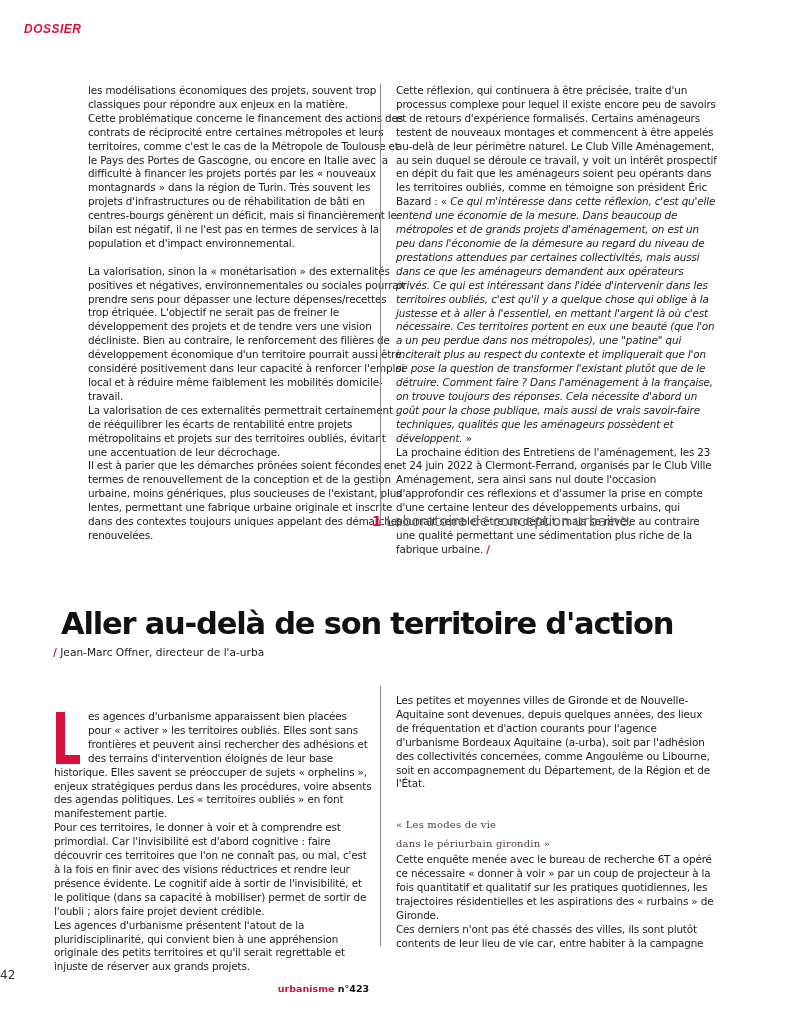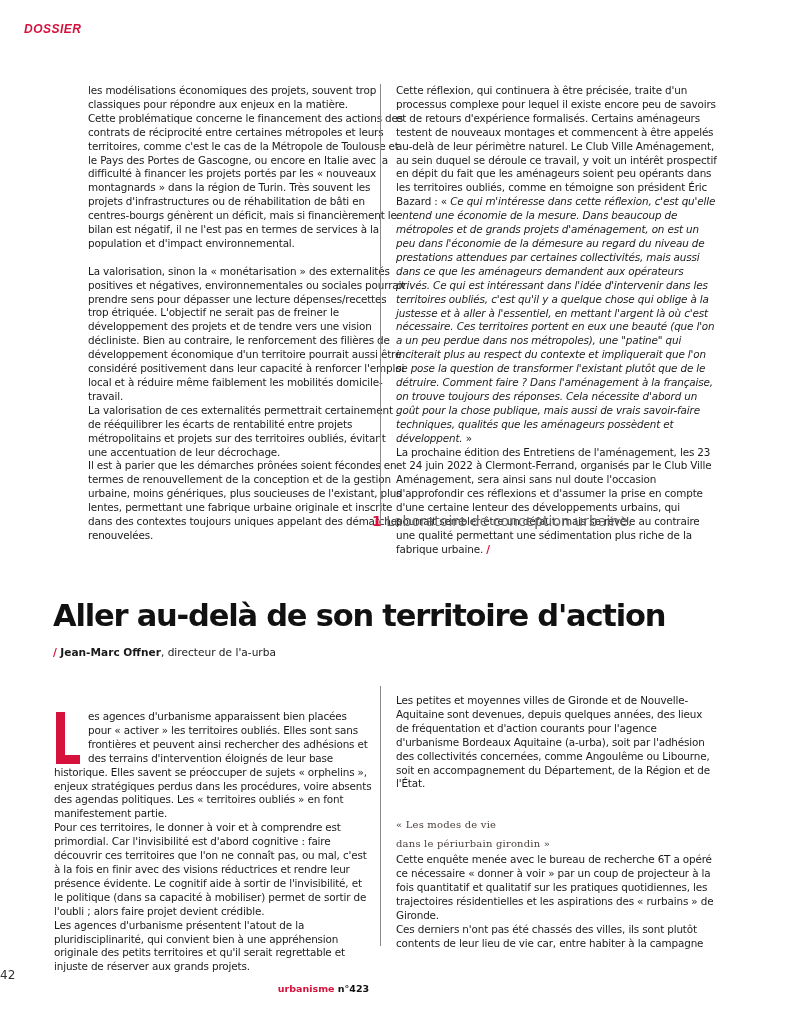--- a/index.html
+++ b/index.html
@@ -16,21 +16,21 @@
   .divider { position: absolute; left: 380px; width: 1px; background: #8a8a8a; }
   .div-top { top: 84px; height: 440px; }
   .div-bottom { top: 686px; height: 260px; }
   .it { font-style: italic; }
   .slash { color: #d6113c; font-weight: bold; }
   .footnote { position: absolute; left: 372px; top: 513px; font-size: 14px; color: #666; }
   .footnote .num { color: #d6113c; font-weight: bold; }
   .headline { position: absolute; left: 53px; top: 598px; font-family: "DejaVu Sans", sans-serif;
          font-weight: bold; font-size: 30.5px; letter-spacing: -1.2px; color: #111; }
   .byline { position: absolute; left: 53px; top: 646px; font-size: 10.6px; }
-  .byline .name { font-weight: bold; }
+  .byline .name { font-weight: normal; }
   .col-bot-left { left: 54px; top: 710px; width: 318px; }
   .col-bot-right { left: 396px; top: 694px; width: 322px; }
   .dropcap-wrap { position: relative; }
   .dropcap { float: left; width: 24px; height: 52px; margin: 2px 8px 0 2px; position: relative; }
   .dropcap .v { position: absolute; left: 0; top: 0; width: 9px; height: 52px; background: #d6113c; }
   .dropcap .h { position: absolute; left: 0; top: 43px; width: 24px; height: 9px; background: #d6113c; }
   .subhead { font-family: "DejaVu Serif", serif; font-weight: normal; color: #4a3f3b;
          font-size: 10px; line-height: 19px; margin: 24px 0 0 0; letter-spacing: 0.2px; }
   .pagenum { position: absolute; left: 0; width: 785px; top: 968px;
          font-size: 12px; color: #333; }
@@ -56,21 +56,21 @@
 
 <div class="col col-top-right">
   <p><span>Cette réflexion, qui continuera à être précisée, traite d'un processus complexe pour lequel il existe encore peu de savoirs et de retours d'expérience formalisés. Certains aménageurs testent de nouveaux montages et commencent à être appelés au-delà de leur périmètre naturel. Le Club Ville Aménagement, au sein duquel se déroule ce travail, y voit un intérêt prospectif en dépit du fait que les aménageurs soient peu opérants dans les territoires oubliés, comme en témoigne son président Éric Bazard : « </span><span class="it">Ce qui m'intéresse dans cette réflexion, c'est qu'elle entend une économie de la mesure. Dans beaucoup de métropoles et de grands projets d'aménagement, on est un peu dans l'économie de la démesure au regard du niveau de prestations attendues par certaines collectivités, mais aussi dans ce que les aménageurs demandent aux opérateurs privés. Ce qui est intéressant dans l'idée d'intervenir dans les territoires oubliés, c'est qu'il y a quelque chose qui oblige à la justesse et à aller à l'essentiel, en mettant l'argent là où c'est nécessaire. Ces territoires portent en eux une beauté (que l'on a un peu perdue dans nos métropoles), une "patine" qui inciterait plus au respect du contexte et impliquerait que l'on se pose la question de transformer l'existant plutôt que de le détruire. Comment faire ? Dans l'aménagement à la française, on trouve toujours des réponses. Cela nécessite d'abord un goût pour la chose publique, mais aussi de vrais savoir-faire techniques, qualités que les aménageurs possèdent et développent.</span><span> »</span></p>
   <p><span>La prochaine édition des Entretiens de l'aménagement, les 23 et 24 juin 2022 à Clermont-Ferrand, organisés par le Club Ville Aménagement, sera ainsi sans nul doute l'occasion d'approfondir ces réflexions et d'assumer la prise en compte d'une certaine lenteur des développements urbains, qui pourrait sembler être un défaut, mais se révèle au contraire une qualité permettant une sédimentation plus riche de la fabrique urbaine. </span><span class="slash">/</span></p>
 </div>
 
 <div class="footnote">
   <span class="num">1</span><span> Laboratoire de conception urbaine.</span>
 </div>
 
-<h1 class="headline" style="margin:0;">Aller au-delà de son territoire d'action</h1>
+<h1 class="headline" style="margin:8px;">Aller au-delà de son territoire d'action</h1>
 <div class="byline">
   <span class="slash">/</span>
   <span class="name">Jean-Marc Offner</span><span>, directeur de l'a-urba</span>
 </div>
 
 <div class="col col-bot-left">
   <div class="dropcap-wrap">
     <div class="dropcap" aria-label="L">
       <div class="v"></div>
         <div class="h"></div>

